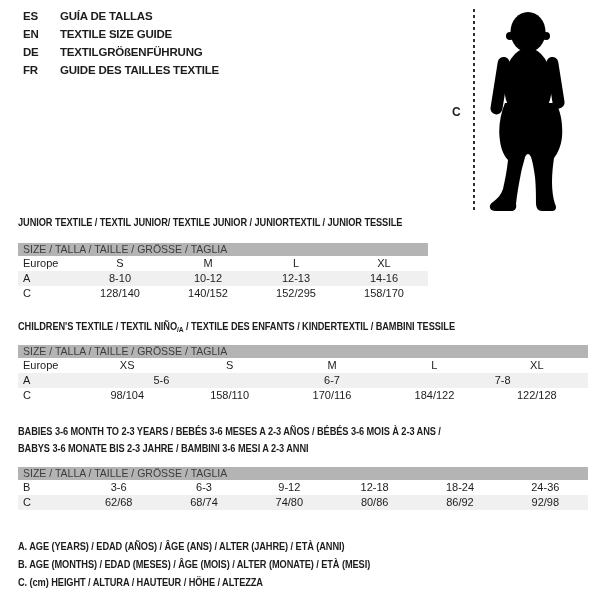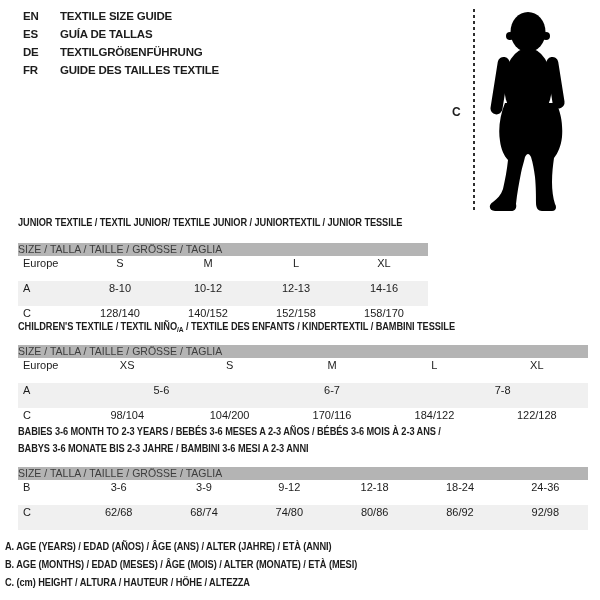--- a/index.html
+++ b/index.html
@@ -29,45 +29,45 @@
   .h-children { top:318px; }
   .h-babies   { top:423px; }
   .sub-script { font-size:8px; vertical-align:-2px; }
 
   
   .size-table { position:absolute; left:18px; }
   .t-junior   { top:243px; width:410px; }
   .t-children { top:345px; width:570px; }
   .t-babies   { top:467px; width:570px; }
   .t-head { height:13px; line-height:13px; background:var(--band,#b4b4b4);
-    color:#3d3d3d; font-size:10.5px; box-sizing:border-box; }
-  .t-row { display:flex; height:25px; line-height:15px; font-size:11px; }
+    color:#3d3d3d; padding-left:5px; font-size:10.5px; box-sizing:border-box; }
+  .t-row { display:flex; height:15px; line-height:15px; font-size:11px; }
   .t-row.shade { background:var(--stripe,#f0f0f0); }
   .t-label { width:58px; padding-left:5px; box-sizing:border-box; }
   .t-cell { flex:1; text-align:center; }
 
   
-  .legend { position:absolute; left:5px; top:537px; }
+  .legend { position:absolute; left:18px; top:537px; }
   .legend-line { font-weight:700; font-size:11px; line-height:18px;
     white-space:nowrap; transform:scaleX(0.84); transform-origin:left center;
     letter-spacing:-0.1px; }
 </style>
 </head>
 <body>
 
 <div class="page">
 
   <div class="languages">
     <div class="lang-row">
+      <span class="lang-code">ES</span>
+      <span class="lang-title">GUÍA DE TALLAS</span>
+    </div>
+    <div class="lang-row">
       <span class="lang-code">EN</span>
       <span class="lang-title">TEXTILE SIZE GUIDE</span>
-    </div>
-    <div class="lang-row">
-      <span class="lang-code">ES</span>
-      <span class="lang-title">GUÍA DE TALLAS</span>
     </div>
     <div class="lang-row">
       <span class="lang-code">DE</span>
       <span class="lang-title">TEXTILGRÖßENFÜHRUNG</span>
     </div>
     <div class="lang-row">
       <span class="lang-code">FR</span>
       <span class="lang-title">GUIDE DES TAILLES TEXTILE</span>
     </div>
   </div>
@@ -119,21 +119,21 @@
         <div class="t-label">A</div>
         <div class="t-cell">8-10</div>
         <div class="t-cell">10-12</div>
         <div class="t-cell">12-13</div>
         <div class="t-cell">14-16</div>
       </div>
       <div class="t-row">
         <div class="t-label">C</div>
         <div class="t-cell">128/140</div>
         <div class="t-cell">140/152</div>
-        <div class="t-cell">152/158</div>
+        <div class="t-cell">152/295</div>
         <div class="t-cell">158/170</div>
       </div>
     </div>
 
   <div class="sec-heading h-children">
     <span>CHILDREN'S TEXTILE / TEXTIL NIÑO</span><span class="sub-script">/A</span><span> / TEXTILE DES ENFANTS / KINDERTEXTIL / BAMBINI TESSILE</span>
   </div>
   <div class="size-table t-children">
       <div class="t-head">SIZE / TALLA / TAILLE / GRÖSSE / TAGLIA</div>
       <div class="t-row">
@@ -146,37 +146,37 @@
       </div>
       <div class="t-row shade">
         <div class="t-label">A</div>
         <div class="t-cell">5-6</div>
         <div class="t-cell">6-7</div>
         <div class="t-cell">7-8</div>
       </div>
       <div class="t-row">
         <div class="t-label">C</div>
         <div class="t-cell">98/104</div>
-        <div class="t-cell">104/200</div>
+        <div class="t-cell">158/110</div>
         <div class="t-cell">170/116</div>
         <div class="t-cell">184/122</div>
         <div class="t-cell">122/128</div>
       </div>
     </div>
 
   <div class="sec-heading h-babies">
     <div>BABIES 3-6 MONTH TO 2-3 YEARS / BEBÉS 3-6 MESES A 2-3 AÑOS / BÉBÉS 3-6 MOIS À 2-3 ANS /</div>
     <div>BABYS 3-6 MONATE BIS 2-3 JAHRE / BAMBINI 3-6 MESI A 2-3 ANNI</div>
   </div>
   <div class="size-table t-babies">
       <div class="t-head">SIZE / TALLA / TAILLE / GRÖSSE / TAGLIA</div>
       <div class="t-row">
         <div class="t-label">B</div>
         <div class="t-cell">3-6</div>
-        <div class="t-cell">3-9</div>
+        <div class="t-cell">6-3</div>
         <div class="t-cell">9-12</div>
         <div class="t-cell">12-18</div>
         <div class="t-cell">18-24</div>
         <div class="t-cell">24-36</div>
       </div>
       <div class="t-row shade">
         <div class="t-label">C</div>
         <div class="t-cell">62/68</div>
         <div class="t-cell">68/74</div>
         <div class="t-cell">74/80</div>

